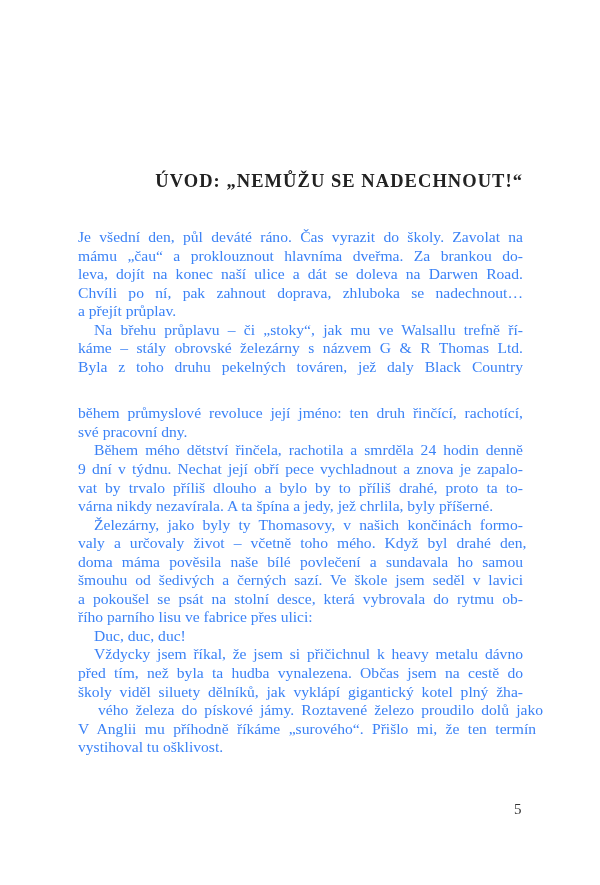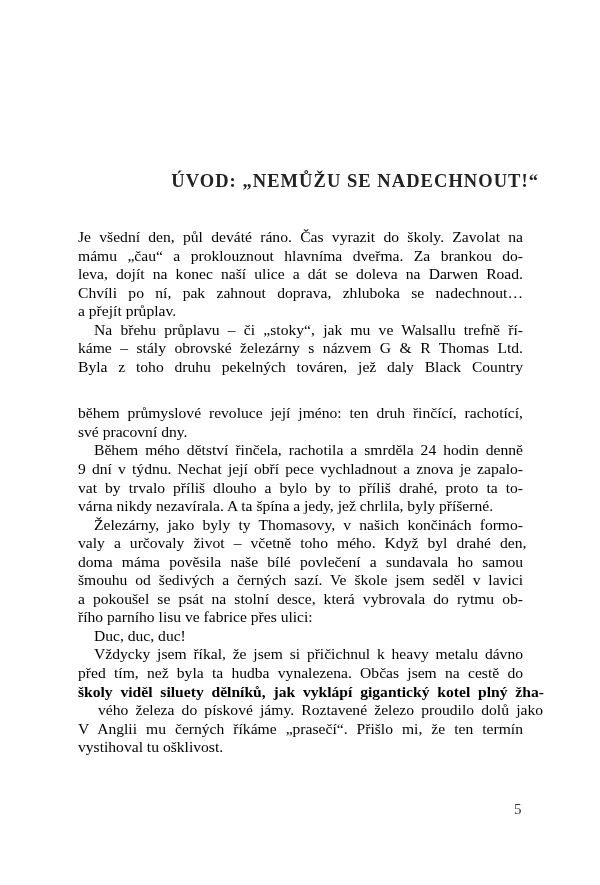--- a/index.html
+++ b/index.html
@@ -1,24 +1,24 @@
 <!DOCTYPE html>
 <html><head>
 <meta charset="utf-8">
 <style>
   html, body { margin: 0; padding: 0; background: #ffffff; }
   body { width: 600px; height: 885px; position: relative; overflow: hidden;
          font-family: "DejaVu Serif", "Liberation Serif", serif; color: #1f1f1f; }
   .page { position: absolute; left: 0; top: 0; width: 600px; height: 885px; background: #ffffff; }
-  .heading { position: absolute; right: 61px; top: 171px; margin: 0;
+  .heading { position: absolute; right: 77px; top: 171px; margin: 0;
              font-family: "Liberation Serif", serif; font-weight: bold; font-size: 18.5px;
              letter-spacing: 1.05px; color: #222; white-space: nowrap; }
   .text { position: absolute; left: 78px; top: 228px; width: 445px;
           font-family: "Liberation Serif", serif; font-size: 15.6px; line-height: 18.55px;
-          color: #000000; }
+          color: #3b82f6; }
   .text p { margin: 0; text-align: justify; text-align-last: left; }
   .line { display: block; text-align: justify; text-align-last: justify; white-space: nowrap; }
   .line.last { text-align-last: left; }
   .page-number { position: absolute; left: 514px; top: 801px; font-family: "Liberation Serif", serif;
                  font-size: 15px; color: #333; }
 </style>
 </head>
 <body>
 
 <div class="page">
@@ -51,20 +51,20 @@
         <span class="line" style="display: block; word-spacing: 4.02557px;">šmouhu od šedivých a černých sazí. Ve škole jsem seděl v lavici</span>
         <span class="line" style="display: block; word-spacing: 4.15625px;">a pokoušel se psát na stolní desce, která vybrovala do rytmu ob-</span>
         <span class="line last">řího parního lisu ve fabrice přes ulici:</span>
       </p>
       <p>
         <span class="line last" style="padding-left: 16px;">Duc, duc, duc!</span>
       </p>
       <p>
         <span class="line" style="padding-left: 16px; display: block; word-spacing: 2.92969px;">Vždycky jsem říkal, že jsem si přičichnul k heavy metalu dávno</span>
         <span class="line" style="display: block; word-spacing: 4.35795px;">před tím, než byla ta hudba vynalezena. Občas jsem na cestě do</span>
-        <span class="line" style="display: block; word-spacing: 3.92188px; font-weight: bold;">školy viděl siluety dělníků, jak vyklápí gigantický kotel plný žha-</span>
+        <span class="line" style="display: block; word-spacing: 3.92188px;">školy viděl siluety dělníků, jak vyklápí gigantický kotel plný žha-</span>
         <span class="line" style="display: block; word-spacing: 3.27257px; margin-left: 20px;">vého železa do pískové jámy. Roztavené železo proudilo dolů jako</span>
-        <span class="line" style="display: block; word-spacing: 4.51406px;">V Anglii mu černých říkáme „prasečí“. Přišlo mi, že ten termín</span>
+        <span class="line" style="display: block; word-spacing: 4.51406px;">V Anglii mu příhodně říkáme „surového“. Přišlo mi, že ten termín</span>
         <span class="line last">vystihoval tu ošklivost.</span>
       </p>
     </div>
   <div class="page-number">5</div>
 </div>
 
 </body></html>

